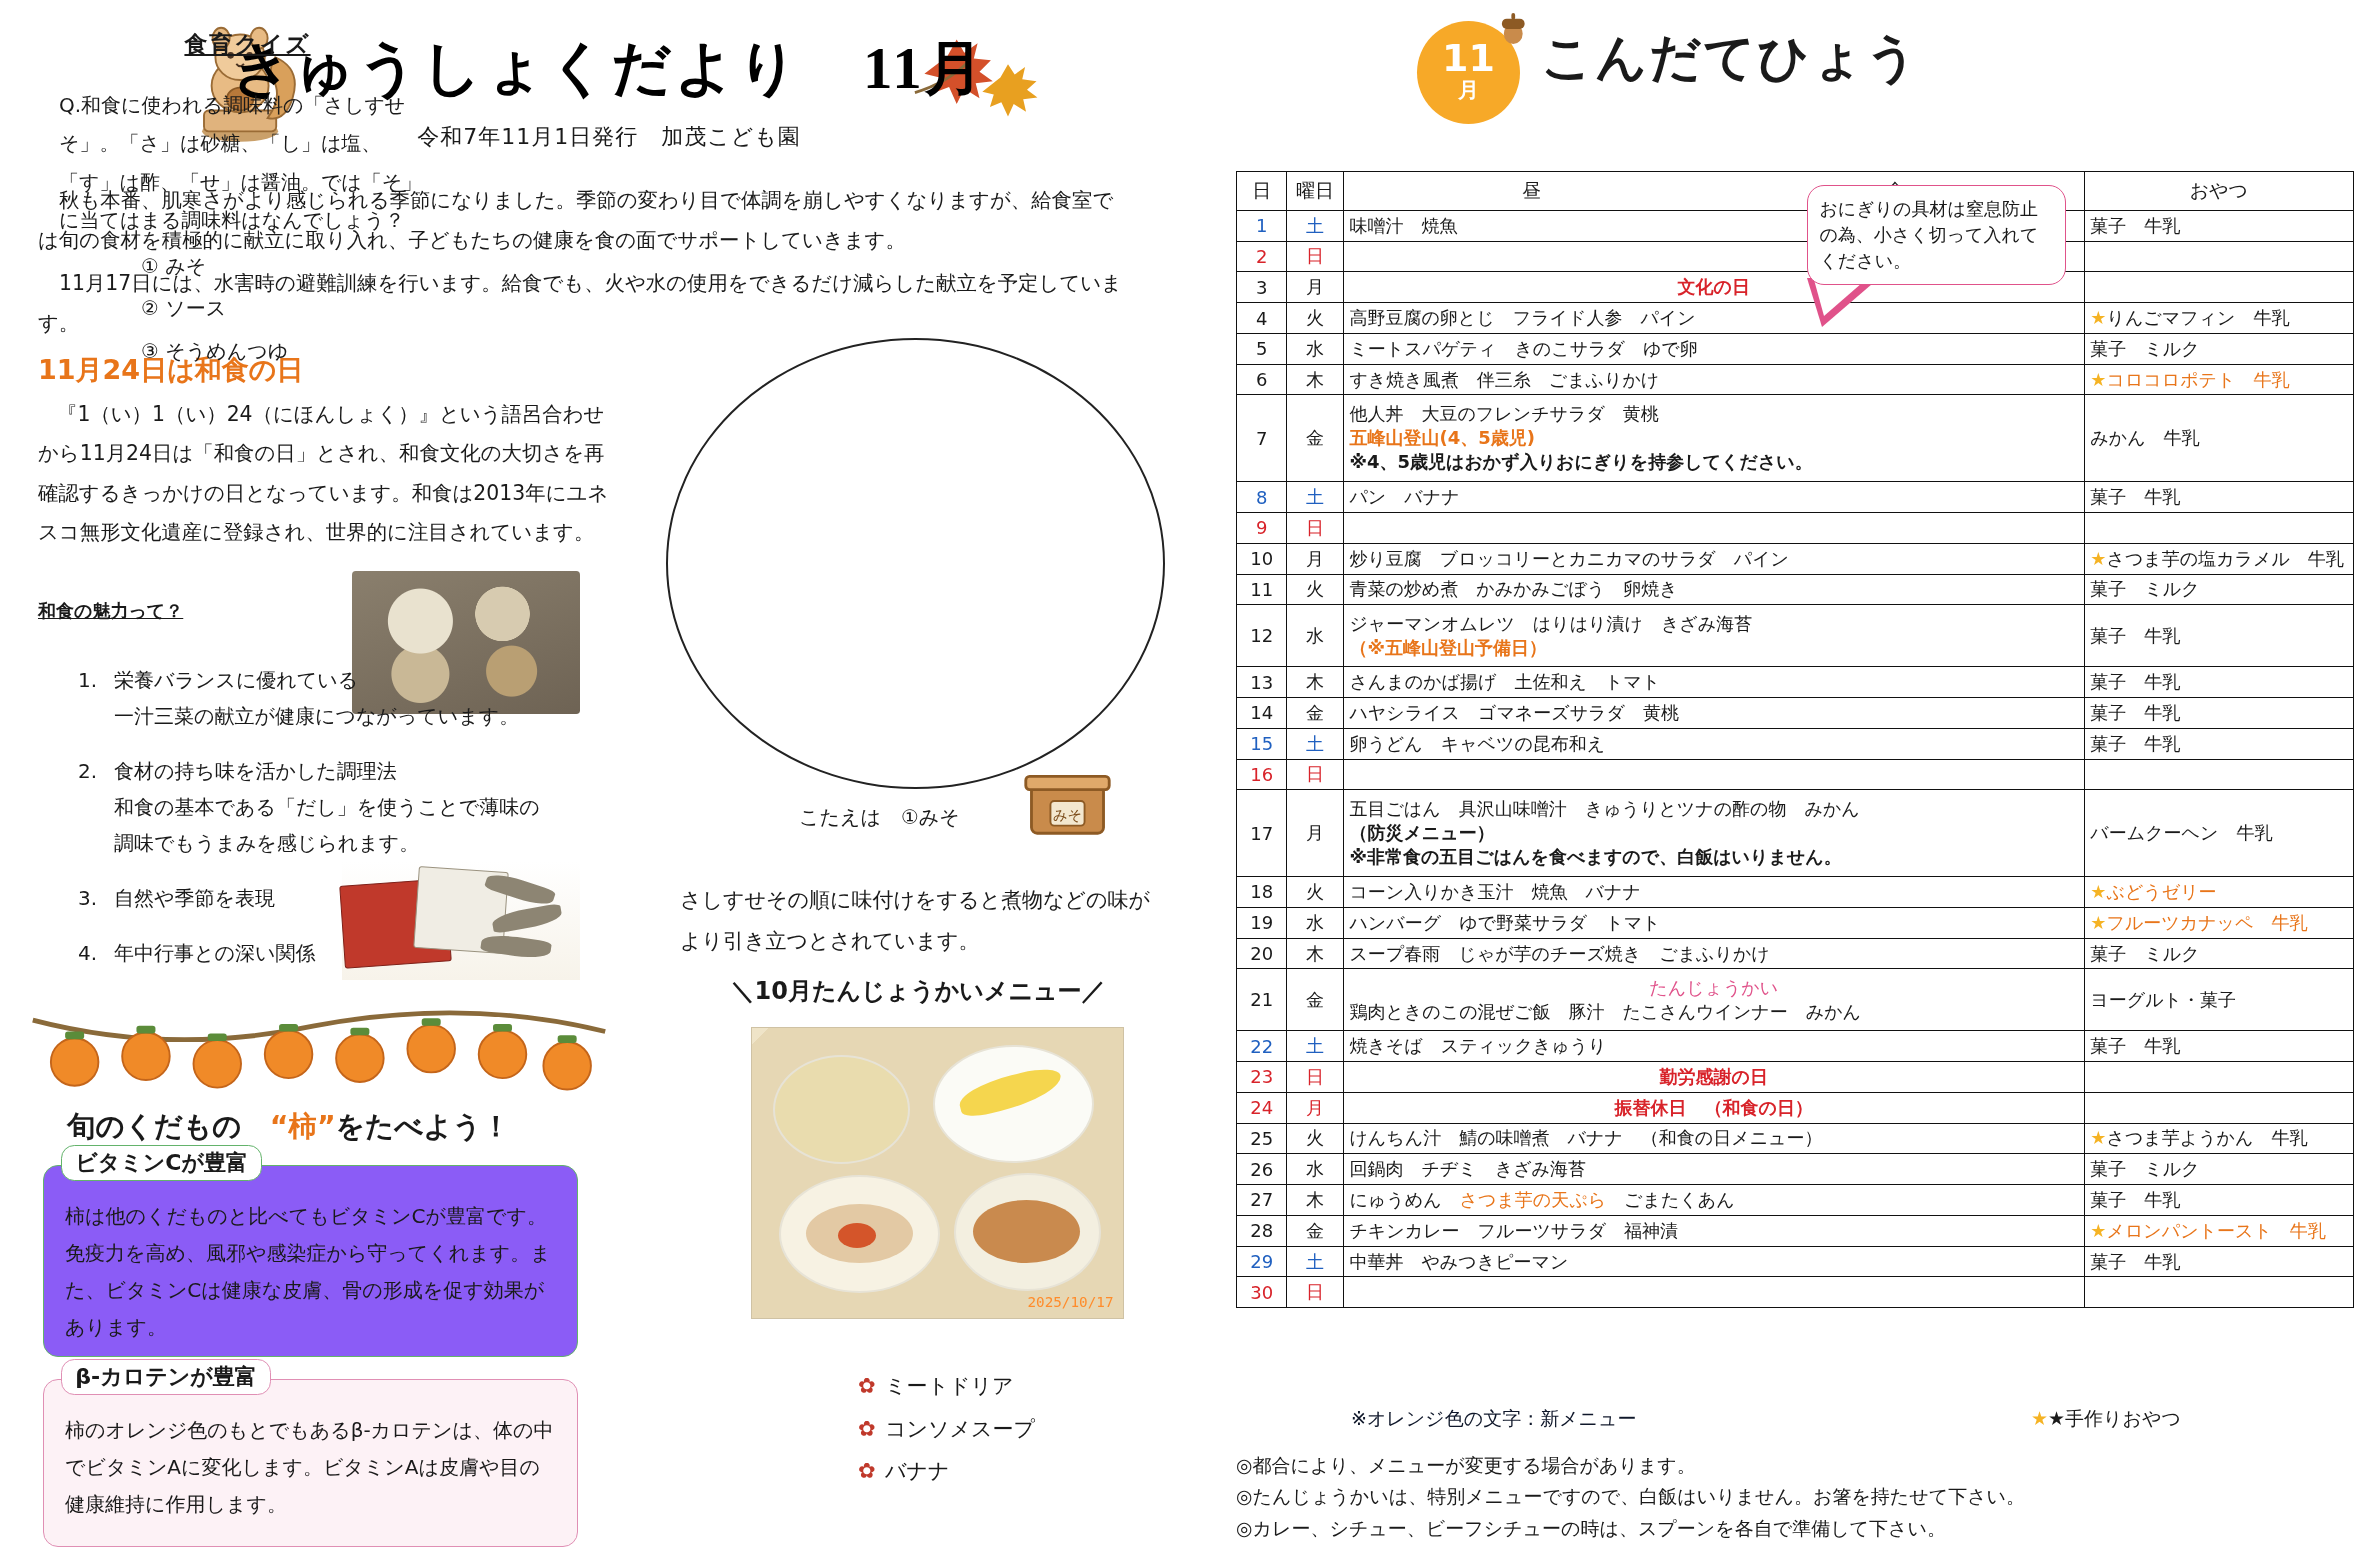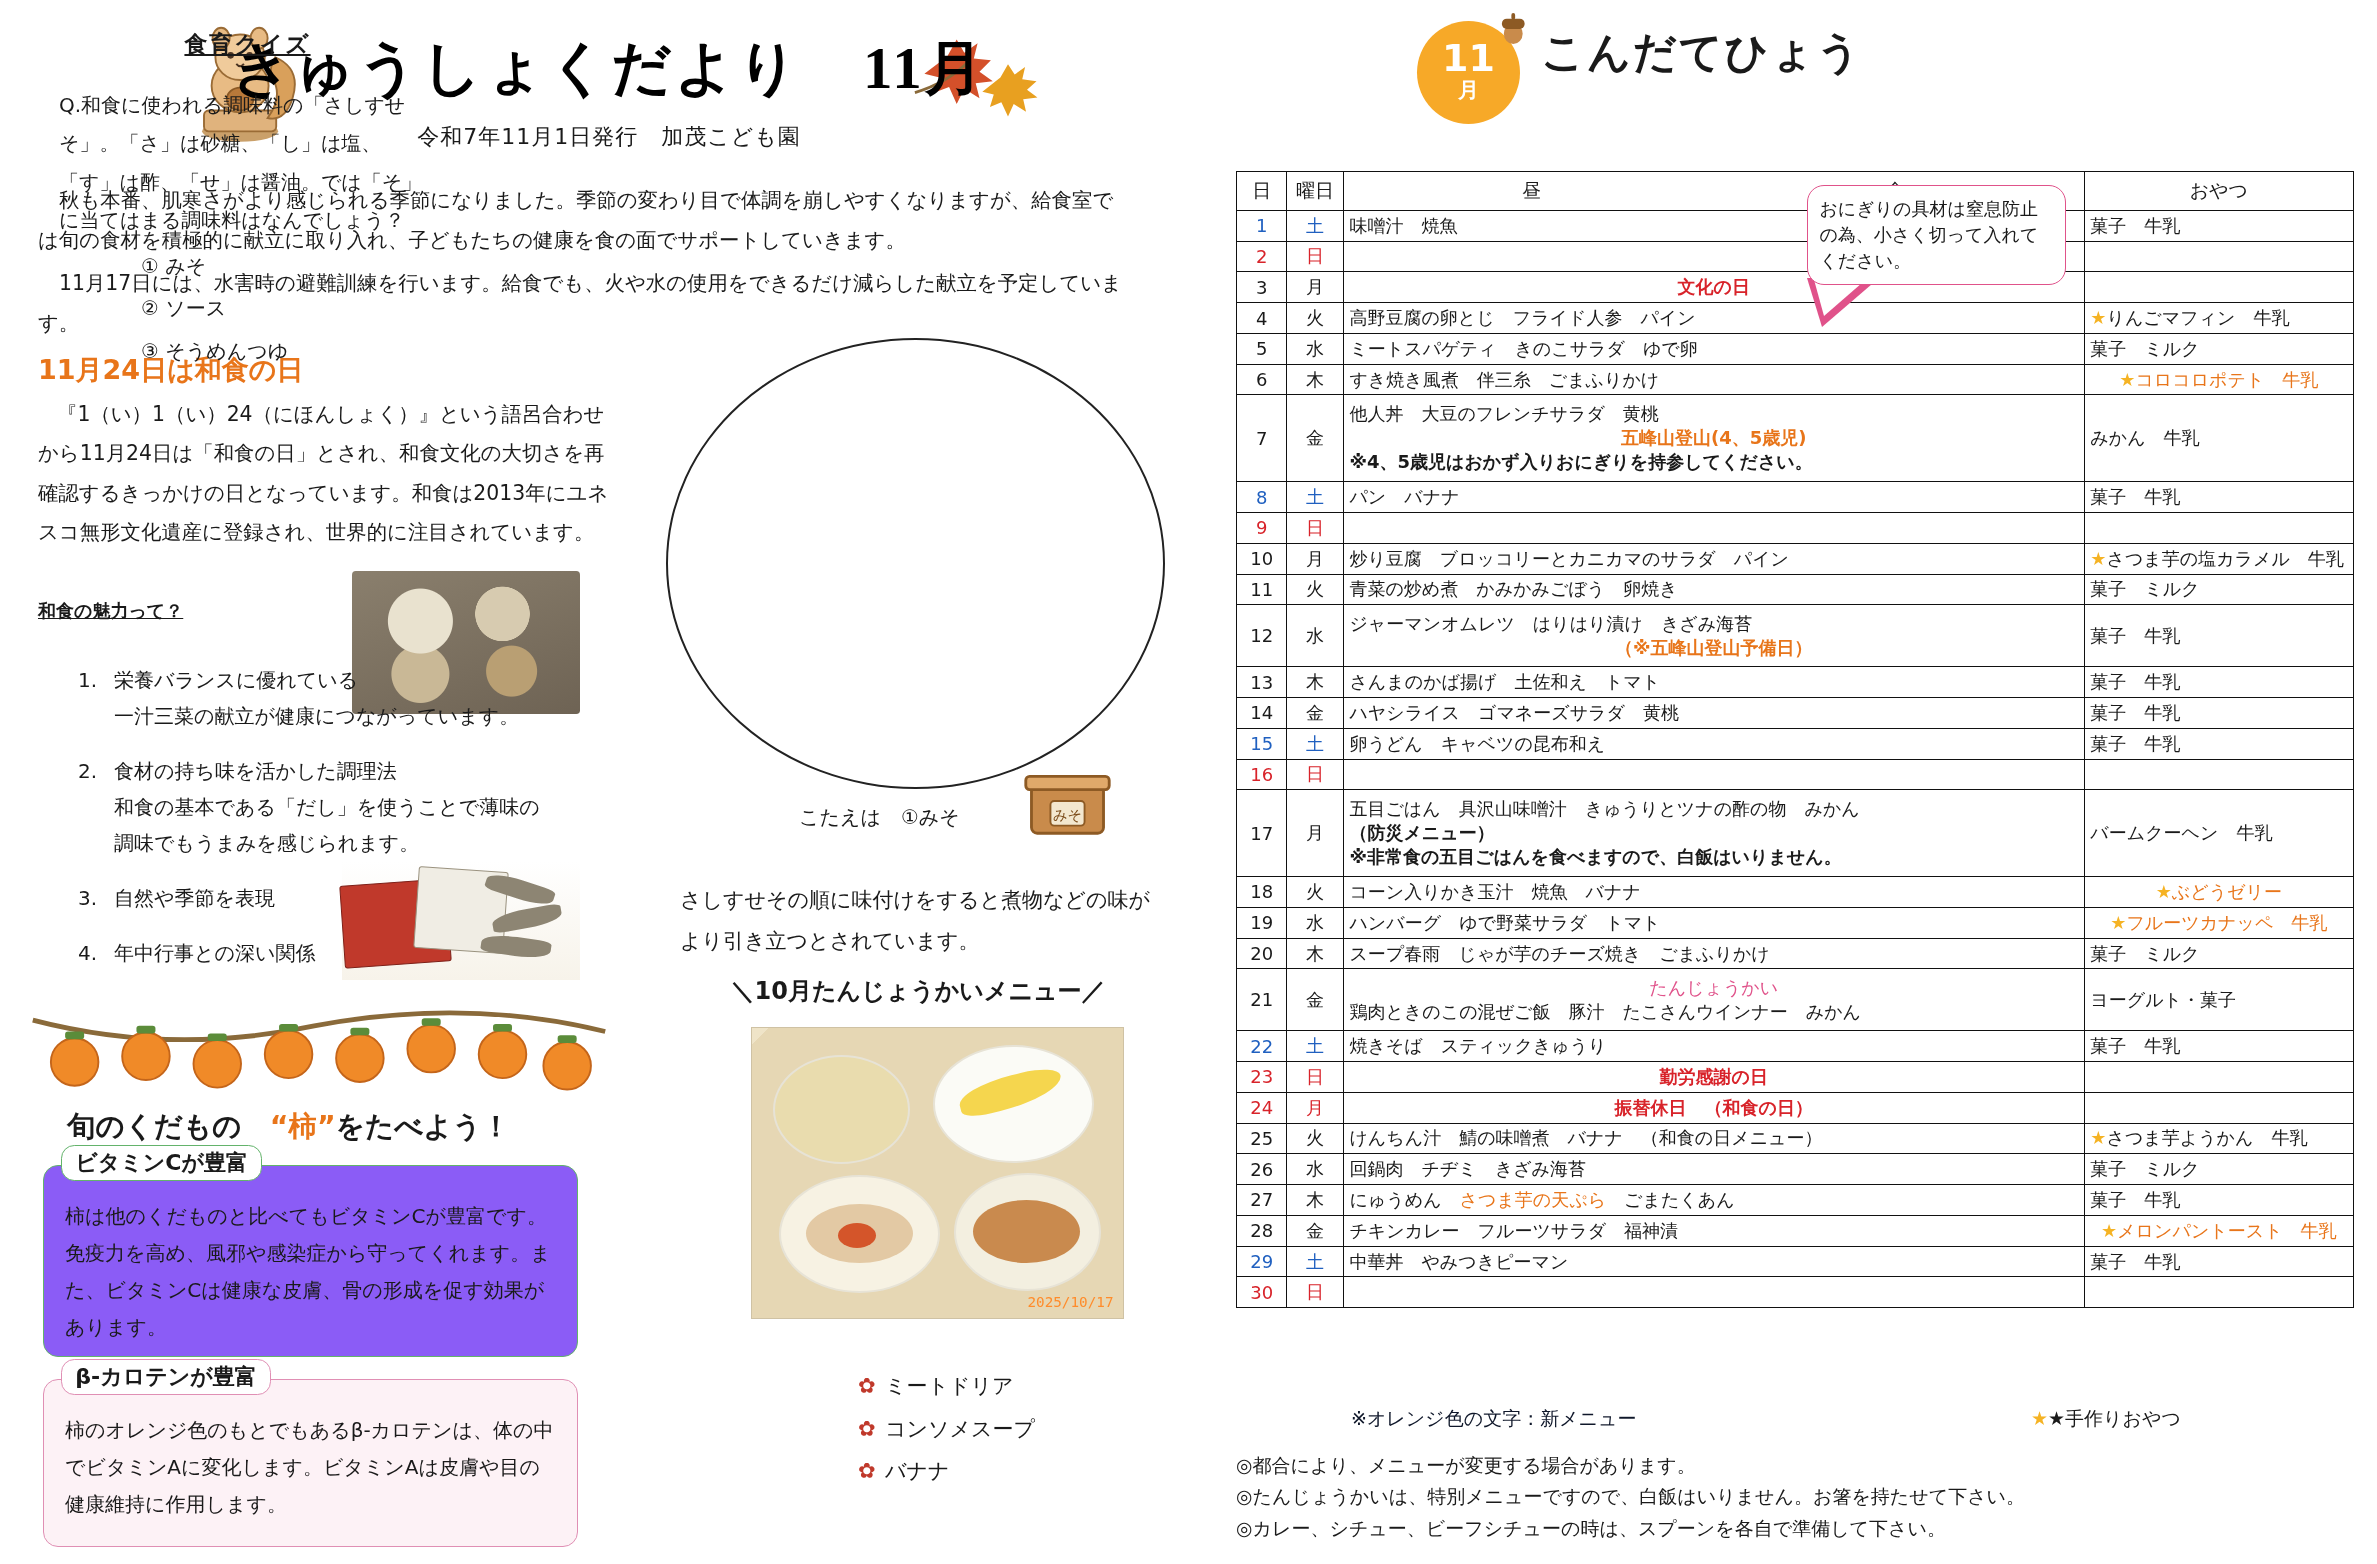--- a/index.html
+++ b/index.html
@@ -78,38 +78,38 @@
   .bday-photo{position:absolute;left:751px;top:1027px;width:371px;height:290px;
      background:linear-gradient(135deg,#efe4c8 0 11.4px,#e6d7b4 11.4px 23px);
      border:1px solid #cfc2a4;overflow:hidden;}
   .bowl{position:absolute;border-radius:50%;background:#fdfdfb;border:2.9px solid #e7e3d6;}
   .photo-date{position:absolute;right:9.5px;bottom:7.6px;color:#ff8c2b;font-size:14.3px;font-family:"DejaVu Sans Mono",monospace;}
   .bday-list{position:absolute;left:818px;top:1346px;font-size:21px;line-height:1.85;}
   .bday-list li{list-style:none;margin-bottom:3.8px;}
   .flw{color:#c0392b;margin-right:9.5px;}
 
   
-  .r-title{position:absolute;left:1541px;top:24px;font-size:43px;font-weight:bold;letter-spacing:1.9px;}
+  .r-title{position:absolute;left:1541px;top:24px;font-size:51px;font-weight:bold;letter-spacing:1.9px;}
   .badge{position:absolute;left:1417px;top:21px;width:103px;height:103px;border-radius:50%;background:#f7a928;
       display:flex;align-items:center;justify-content:center;flex-direction:column;color:#fff;}
   .badge .n{font-size:38px;font-weight:bold;line-height:0.9;}
   .badge .g{font-size:21px;font-weight:bold;}
   .acorn{position:absolute;left:1499px;top:13.3px;width:28.5px;height:32px;}
 
   table.menu{position:absolute;left:1236px;top:171px;border-collapse:collapse;width:1118px;
       font-size:18px;}
   table.menu th,table.menu td{border:1px solid #111;padding:2.9px 5.7px;vertical-align:middle;}
   table.menu th{font-weight:normal;text-align:center;font-size:19px;height:32px;}
   td.day{width:38px;text-align:center;}
   td.dow{width:44px;text-align:center;}
   td.lunch{padding-left:13.3px;}
   td.snack{width:257px;padding-left:13.3px;}
   .sun{color:#d8232a;}
   .sat{color:#2060c0;}
-  .orange{color:#e8751a;text-align:center;}
+  .orange{color:#e8751a;}
   .red{color:#d8232a;}
   .star{color:#f5b324;}
   .center-holiday{text-align:center;color:#d8232a;font-weight:bold;}
   .bold{font-weight:bold;}
   .note-bubble{position:absolute;left:1807px;top:185px;width:259px;height:100px;border:1.9px solid #e0528a;border-radius:17px;background:#fff;
       font-size:18px;line-height:1.45;padding:9.5px 11.4px;box-sizing:border-box;}
   .note-tail{position:absolute;left:1807px;top:278px;width:0;height:0;border-left:15px solid transparent;border-right:57px solid transparent;border-top:49px solid #e0528a;}
   .note-tail-in{position:absolute;left:1813px;top:276px;width:0;height:0;border-left:11.4px solid transparent;border-right:46px solid transparent;border-top:40px solid #fff;}
 
   .footer-notes{position:absolute;left:1236px;top:1450px;font-size:19px;line-height:1.65;}

